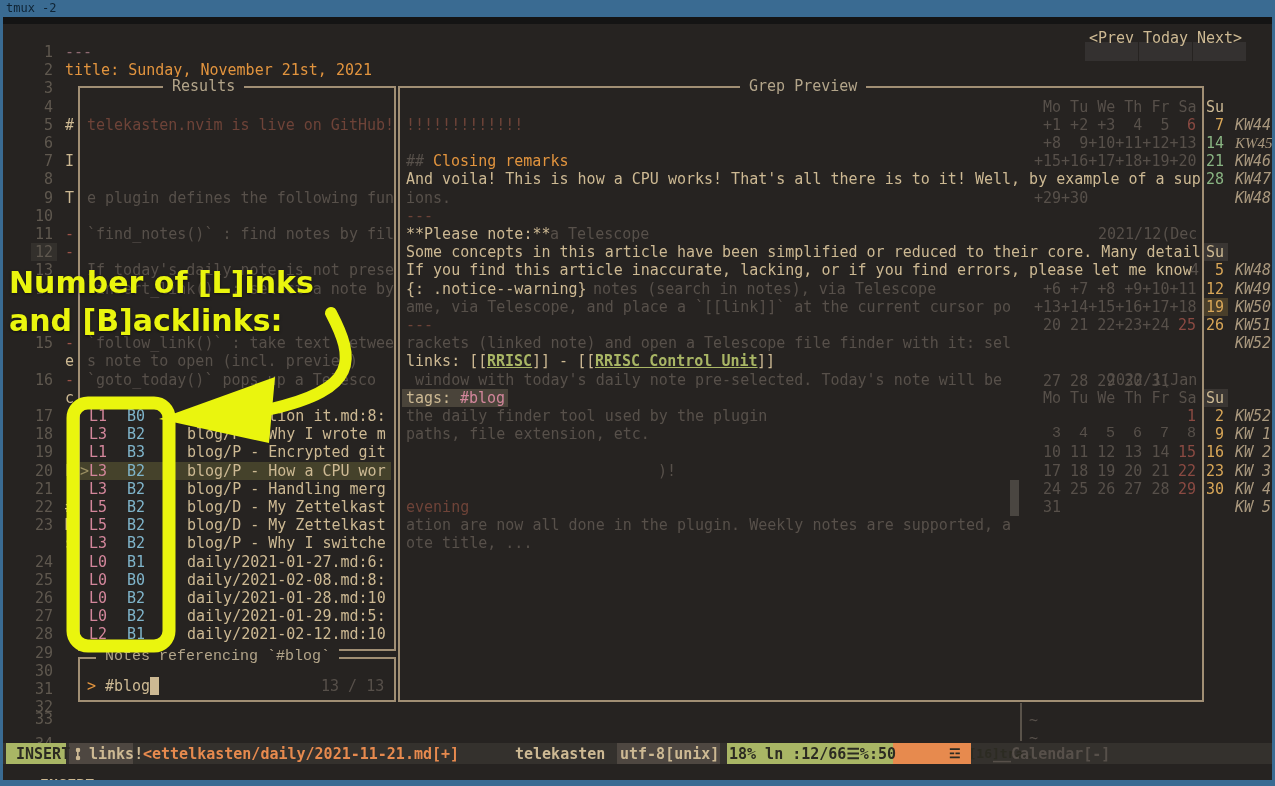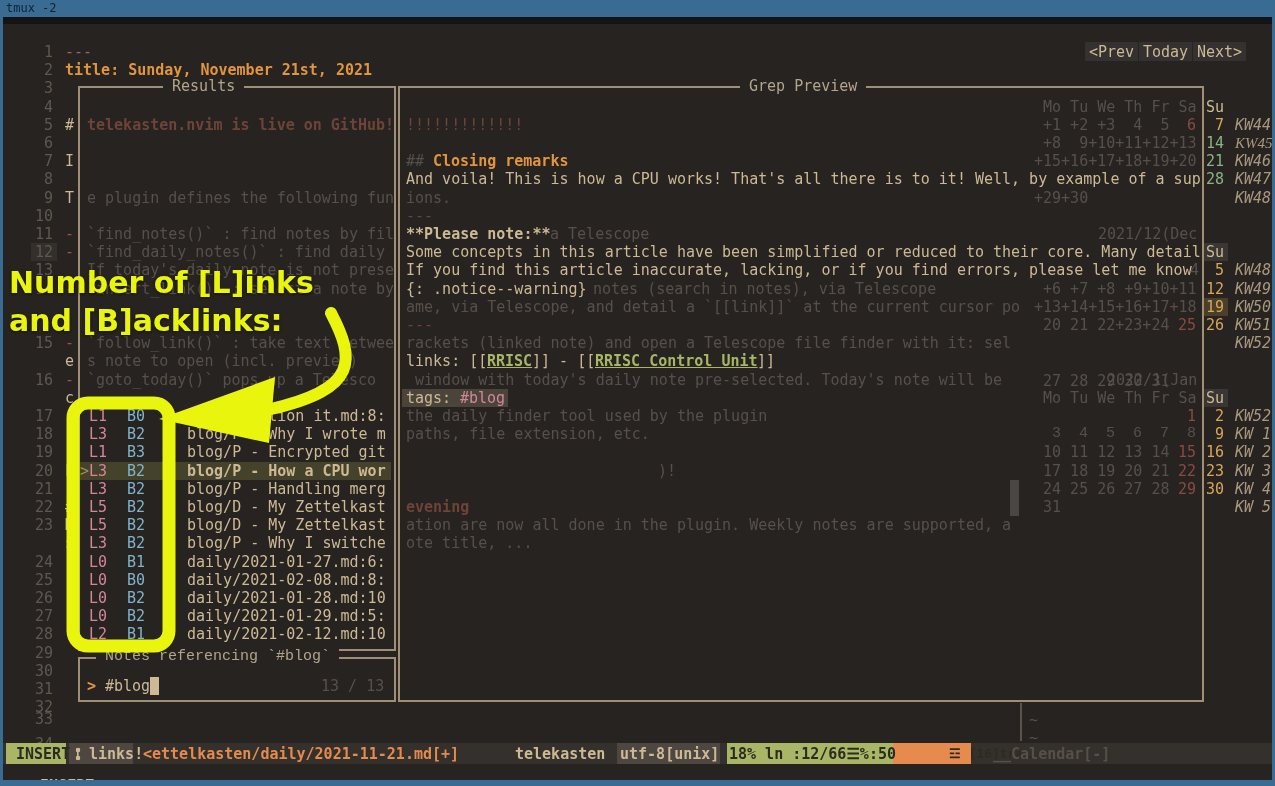--- a/index.html
+++ b/index.html
@@ -8,21 +8,21 @@
   .titlebar{position:absolute;left:0;top:0;width:1275px;height:17px;background:#3a6b92;
             color:#0e2334;font:12px/17px "DejaVu Sans Mono","Liberation Mono",monospace;padding-left:6px;box-sizing:border-box;}
   .screen{position:absolute;left:3px;top:17px;width:1269px;height:763px;background:#262321;overflow:hidden;}
   .screen::before{content:"";position:absolute;left:0;top:0;width:100%;height:7px;background:#141414;}
   .seg{position:absolute;white-space:pre;font-size:15px;line-height:18px;height:18px;z-index:3;}
   .lnum{position:absolute;width:24px;text-align:right;color:#5f584f;font-size:15px;line-height:18px;z-index:3;}
   .box{position:absolute;z-index:1;}
   .fbox{position:absolute;border:2px solid #a18f74;z-index:4;pointer-events:none;background:transparent;}
   .ftitle{position:absolute;height:18px;font-size:15px;line-height:18px;white-space:pre;background:#262321;color:#b3a58a;z-index:5;}
   
-  .fg{color:#cdb993}.b{font-weight:bold}
+  .fg{color:#cdb993}.b{font-weight:normal}
   .dim{color:#57504a}.dimu{color:#57504a;text-decoration:underline}
   .dimred{color:#6e4338}.dpink{color:#8f6a72}.dash{color:#9d5348}
   .orange{color:#e2943e}.pink{color:#d3869b}.blue{color:#7fb4ca}
   .teal{color:#89b482}.amber{color:#d8a657}.red{color:#8a4a42}
   .green{color:#a9b665;font-weight:bold;text-decoration:underline}
   .iconarrow{color:#4a9dd6}.kw{color:#a9987e;font-style:italic}
   .caret{color:#9a8f62}
   
   .selrow{background:#45422b}.tagbg{background:#4a443a}.subg{background:#3a3633}
   .selday{background:#4a3f2a}.navbg{background:#343130}.grayrect{background:#4a4641}
@@ -38,21 +38,21 @@
   .branch-glyph{position:absolute;left:72px;top:730px;width:10px;height:14px;z-index:7;
     background:
       radial-gradient(circle at 3px 3px,#cdb993 2px,transparent 2.6px),
       radial-gradient(circle at 3px 11px,#cdb993 2px,transparent 2.6px),
       linear-gradient(#cdb993,#cdb993) 2.2px 4.5px/1.6px 6px no-repeat;}
   .cmdline{position:absolute;left:10px;top:760px;font-size:15px;line-height:18px;font-weight:bold;color:#cdb993;z-index:7;white-space:pre;}
   
   .anno-text{position:absolute;left:6px;z-index:10;font-family:"DejaVu Sans","Liberation Sans",sans-serif;
              font-weight:bold;font-size:30px;color:#eaf50e;text-shadow:0 1px 3px rgba(0,0,0,.55);white-space:pre;}
   .anno-svg{position:absolute;left:0;top:0;width:1269px;height:763px;z-index:9;pointer-events:none;}
-  .navbtn{position:absolute;top:26px;height:18px;font-size:15px;line-height:18px;color:#cdb993;z-index:3;white-space:pre;}
+  .navbtn{position:absolute;top:12px;height:18px;font-size:15px;line-height:18px;color:#cdb993;z-index:3;white-space:pre;}
 </style>
 </head>
 <body>
 
 <div class="frame">
   <div class="titlebar"><span>tmux -2</span></div>
 
   <div class="screen" id="screen">
 
     <div class="fbox" style="left:75px;top:69px;width:314px;height:561px;"></div>
@@ -134,40 +134,39 @@
       <div class="seg fg" style="left: 62px; top: 372px;">c</div>
       <div class="seg dash" style="left: 62px; top: 390px;">-</div>
       <div class="seg dash" style="left: 62px; top: 408px;">-</div>
       <div class="seg fg" style="left: 62px; top: 445px;">F</div>
       <div class="seg fg" style="left: 62px; top: 481px;">#</div>
       <div class="seg fg" style="left: 62px; top: 499px;">M</div>
       <div class="seg fg" style="left: 62px; top: 517px;">s</div>
       <div class="seg dimred b" style="left: 84px; top: 99px;">telekasten.nvim is live on GitHub!</div>
       <div class="seg dim" style="left: 84px; top: 172px;">e plugin defines the following fun</div>
       <div class="seg dim" style="left: 84px; top: 208px;">`find_notes()` : find notes by fil</div>
-      <div class="seg dim" style="left: 84px; top: 226px;">`find_daily_notes()` : find daily</div>
       <div class="seg dim" style="left: 84px; top: 244px;">If today's daily note is not prese</div>
       <div class="seg dim" style="left: 84px; top: 263px;">`insert_link()` : select a note by</div>
       <div class="seg dim" style="left: 84px; top: 317px;">`follow_link()` : take text betwee</div>
       <div class="seg dim" style="left: 84px; top: 335px;">s note to open (incl. preview)</div>
       <div class="seg dim" style="left: 84px; top: 354px;">`goto_today()` pops up a Telesco</div>
       <div class="seg caret" style="left: 77px; top: 445px;">&gt;</div>
       <div class="seg dimred" style="left: 403px; top: 99px;">!!!!!!!!!!!!!</div>
       <div class="seg dim" style="left: 403px; top: 135px;">##</div>
       <div class="seg orange b" style="left: 430px; top: 135px;">Closing remarks</div>
       <div class="seg fg" style="left: 403px; top: 153px;">And voila! This is how a CPU works! That's all there is to it! Well, by example of a sup</div>
       <div class="seg dim" style="left: 403px; top: 172px;">ions.</div>
       <div class="seg dimred" style="left: 403px; top: 190px;">---</div>
       <div class="seg fg b" style="left: 403px; top: 208px;">**Please note:**</div>
       <div class="seg dim" style="left: 547px; top: 208px;">a Telescope</div>
       <div class="seg fg" style="left: 403px; top: 226px;">Some concepts in this article have been simplified or reduced to their core. Many detail</div>
       <div class="seg fg" style="left: 403px; top: 244px;">If you find this article inaccurate, lacking, or if you find errors, please let me know</div>
       <div class="seg fg" style="left: 403px; top: 263px;">{: .notice--warning}</div>
       <div class="seg dim" style="left: 590px; top: 263px;">notes (search in notes), via Telescope</div>
-      <div class="seg dim" style="left: 403px; top: 281px;">ame, via Telescope, and detail a `[[link]]` at the current cursor po</div>
+      <div class="seg dim" style="left: 403px; top: 281px;">ame, via Telescope, and place a `[[link]]` at the current cursor po</div>
       <div class="seg dimred" style="left: 403px; top: 299px;">---</div>
       <div class="seg dim" style="left: 403px; top: 317px;">rackets (linked note) and open a Telescope file finder with it: sel</div>
       <div class="seg fg" style="left: 403px; top: 335px;">links: [[</div>
       <div class="seg green" style="left: 484px; top: 335px;">RRISC</div>
       <div class="seg fg" style="left: 529px; top: 335px;">]] - [[</div>
       <div class="seg green" style="left: 592px; top: 335px;">RRISC Control Unit</div>
       <div class="seg fg" style="left: 754px; top: 335px;">]]</div>
       <div class="seg dim" style="left: 403px; top: 354px;"> window with today's daily note pre-selected. Today's note will be</div>
       <div class="seg fg" style="left: 403px; top: 372px;">tags: </div>
       <div class="seg pink" style="left: 457px; top: 372px;">#blog</div>

